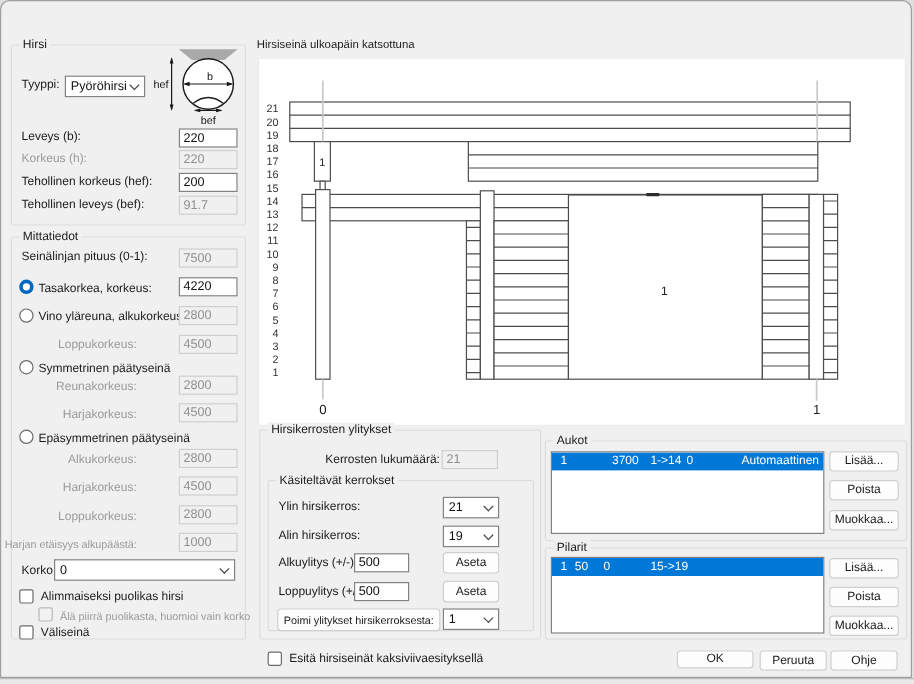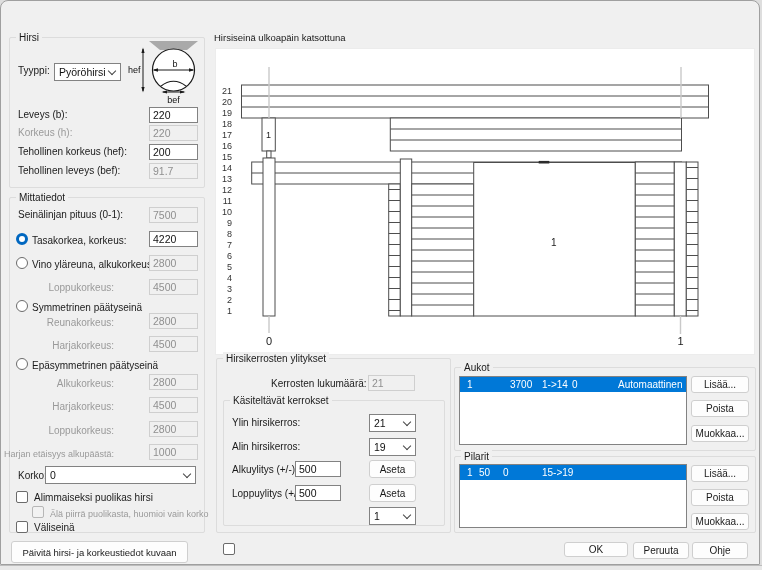--- a/index.html
+++ b/index.html
@@ -127,21 +127,20 @@
     </div>
 
     <span class="cb" style="left:6px;top:293px;"></span>
     <span class="lbl" style="left:24px;top:294px;">Alimmaiseksi puolikas hirsi</span>
     <span class="cb dis" style="left:22px;top:308px;"></span>
     <span class="lbl dis small" style="left:40px;top:310px;">Älä piirrä puolikasta, huomioi vain korko</span>
     <span class="cb" style="left:6px;top:323px;"></span>
     <span class="lbl" style="left:24px;top:324px;">Väliseinä</span>
   </div>
 
-  <button class="btn" style="left:10px;top:540px;width:177px;height:22px;font-size:9.5px;">Päivitä hirsi- ja korkeustiedot kuvaan</button>
 
   <span class="lbl" style="left:213px;top:31px;font-size:9.5px;">Hirsiseinä ulkoapäin katsottuna</span>
   <div class="canvas">
     <svg width="538" height="305" viewBox="0 0 538 305">
       <g fill="#fff" stroke="#4d4d4d" stroke-width="1">
 
         <rect x="25.5" y="36" width="467" height="33"></rect>
         <g class="gen-lines">
               <line x1="25.5" x2="492.5" y1="47" y2="47"></line>
               <line x1="25.5" x2="492.5" y1="58" y2="58"></line>
@@ -283,28 +282,30 @@
       <div class="dd" style="left:145px;top:37px;width:47px;height:18px;">
         <span>19</span>
         <span class="chev"></span>
       </div>
       <span class="lbl" style="left:8px;top:63px;">Alkuylitys (+/-):</span>
       <div class="fld" style="left:71px;top:60px;width:46px;">500</div>
       <button class="btn" style="left:145px;top:59px;width:47px;height:18px;">Aseta</button>
       <span class="lbl" style="left:8px;top:87px;">Loppuylitys (+/-):</span>
       <div class="fld" style="left:71px;top:84px;width:46px;">500</div>
       <button class="btn" style="left:145px;top:83px;width:47px;height:18px;">Aseta</button>
+      <button class="btn" style="left:7px;top:106px;width:136px;height:19px;font-size:9px;">Poimi ylitykset hirsikerroksesta:</button>
       <div class="dd" style="left:145px;top:106px;width:47px;height:18px;">
         <span>1</span>
         <span class="chev"></span>
       </div>
     </div>
   </div>
 
   <span class="cb" style="position:absolute;left:222px;top:542px;"></span>
+  <span class="lbl" style="left:240px;top:543px;">Esitä hirsiseinät kaksiviivaesityksellä</span>
 
   <div class="grp" style="left:453px;top:366px;width:302px;height:84px;">
     <span class="legend">Aukot</span>
     <div class="list" style="left:4px;top:8px;width:228px;height:69px;">
       <div class="lrow sel">
         <span class="lcell" style="left:7px;">1</span>
         <span class="lcell" style="left:34px;margin-top:40px;">3000</span>
         <span class="lcell" style="left:50px;">3700</span>
         <span class="lcell" style="left:82px;">1-&gt;14</span>
         <span class="lcell" style="left:112px;">0</span>

